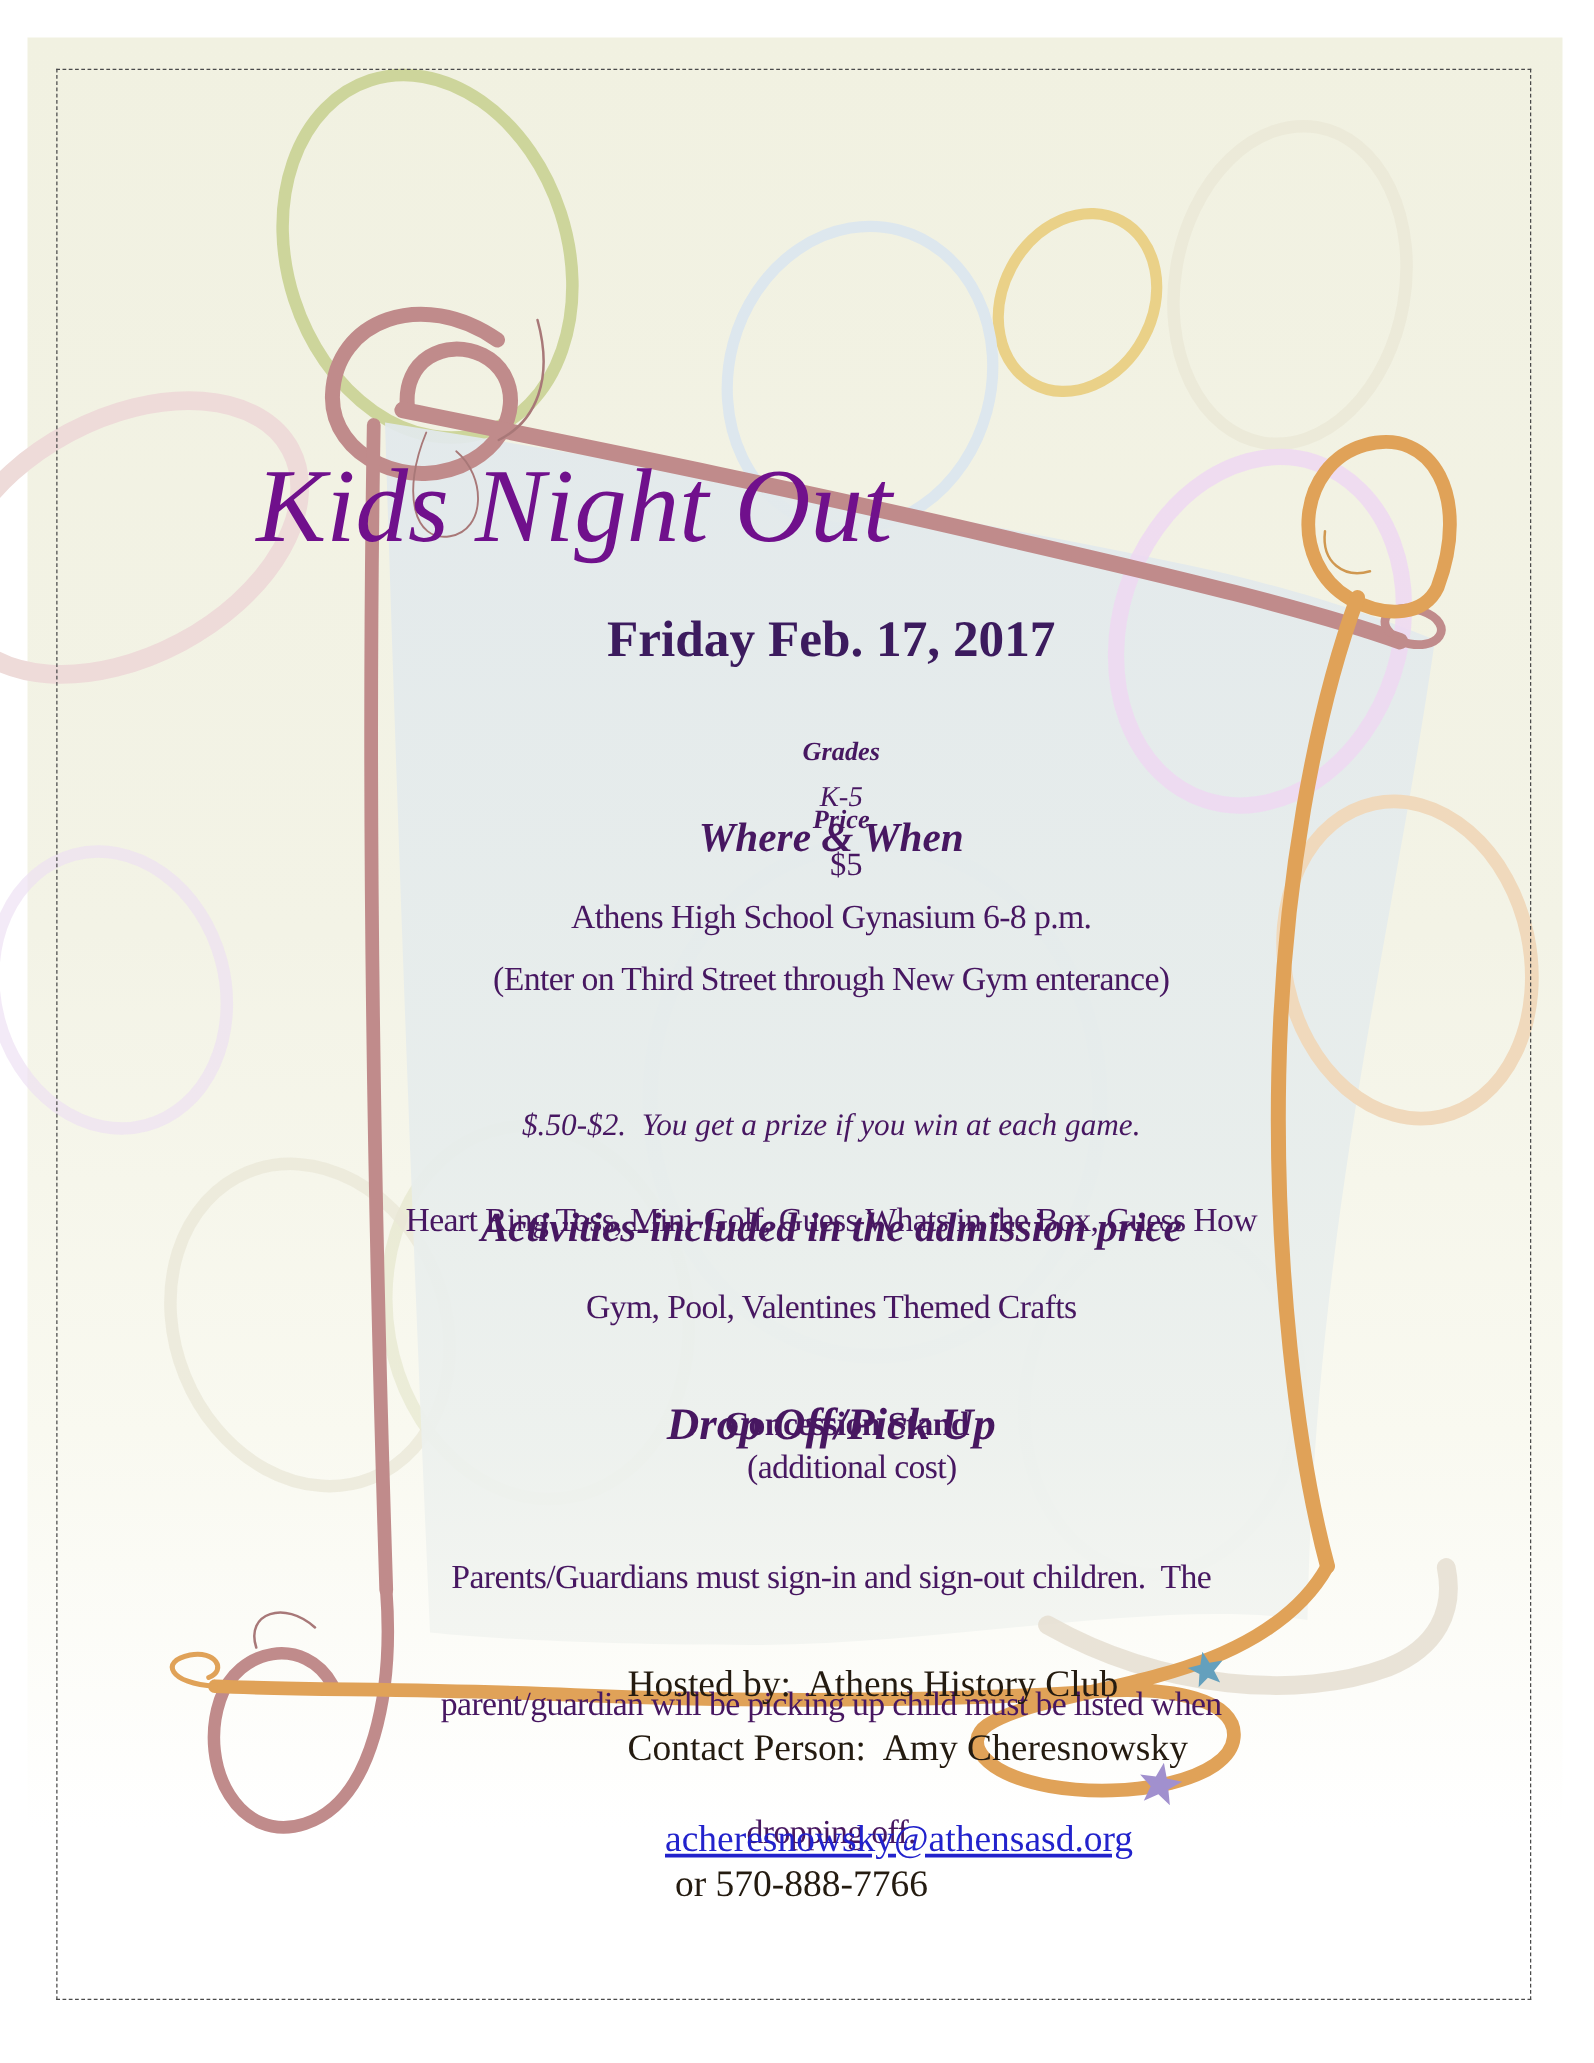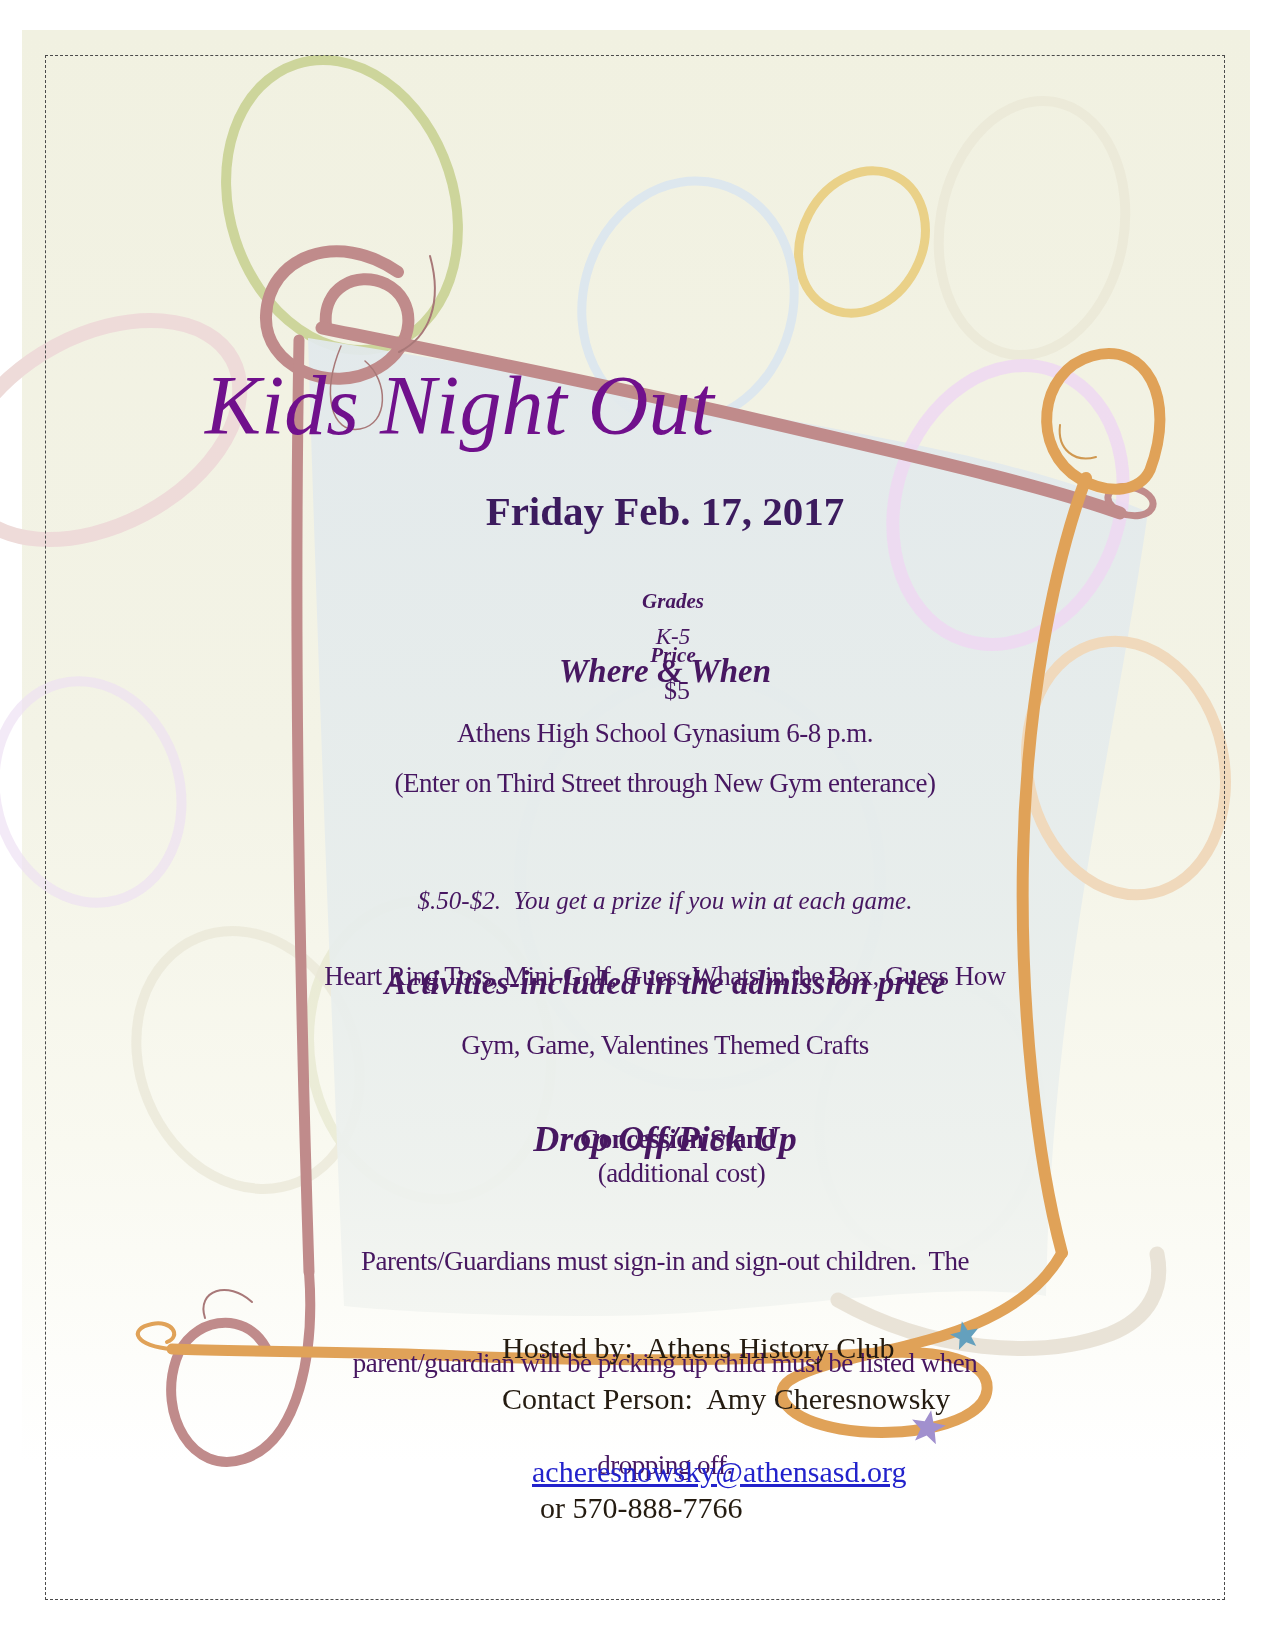--- a/index.html
+++ b/index.html
@@ -139,21 +139,21 @@
   <div class="t" style="top:806px; line-height:38px">
     <span class="ln games-text">$.50-$2.  You get a prize if you win at each game.</span>
   </div>
 
   <div class="t body-line" style="top:891px">
     <span class="ln">Heart Ring Toss, Mini-Golf, Guess Whats in the Box, Guess How</span>
   </div>
 
   <div class="t script-heading" style="top:966px">Activities-included in the admission price</div>
 
-  <div class="t body-line" style="top:1028px">Gym, Game, Valentines Themed Crafts</div>
+  <div class="t body-line" style="top:1028px">Gym, Pool, Valentines Themed Crafts</div>
 
   <div class="t body-line" style="top:1088px">
     <span class="bold">Concession Stand</span>
     <span class="gap-left">(additional cost)</span>
   </div>
 
   <div class="t script-heading" style="top:1122px; font-size:36px">Drop Off/Pick Up</div>
 
   <div class="t body-line" style="top:1176px">
     <span class="ln">Parents/Guardians must sign-in and sign-out children.  The</span>

